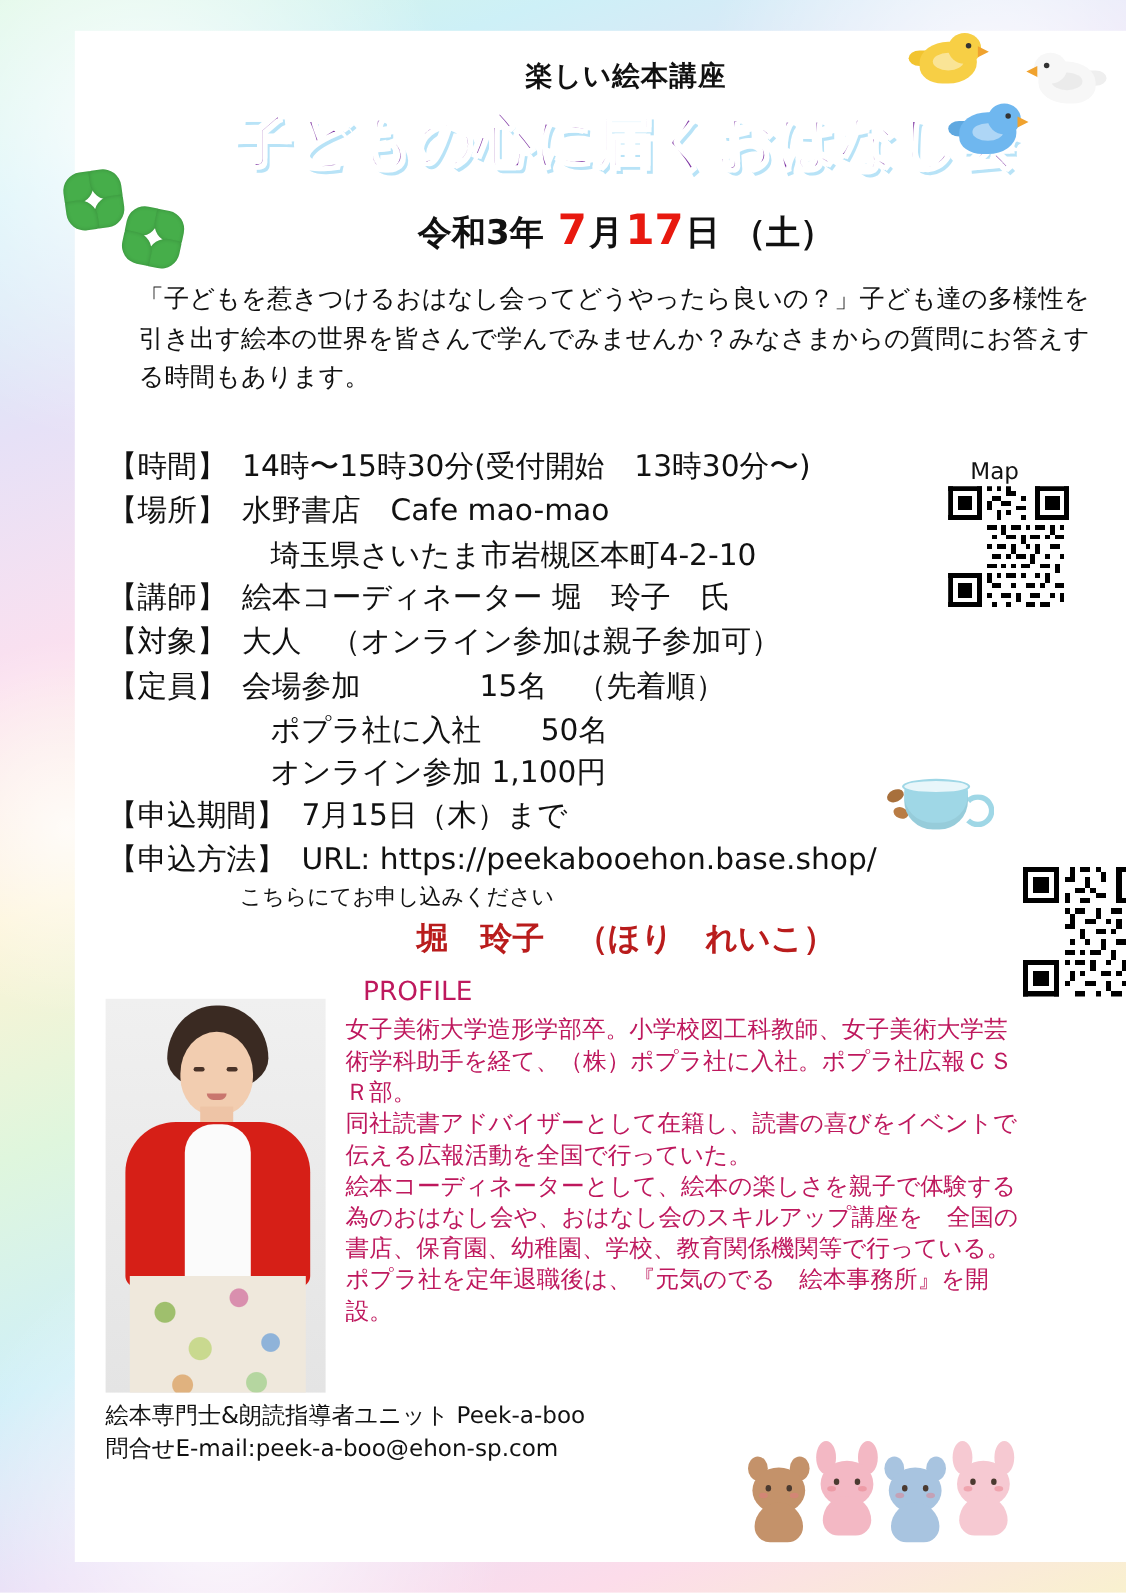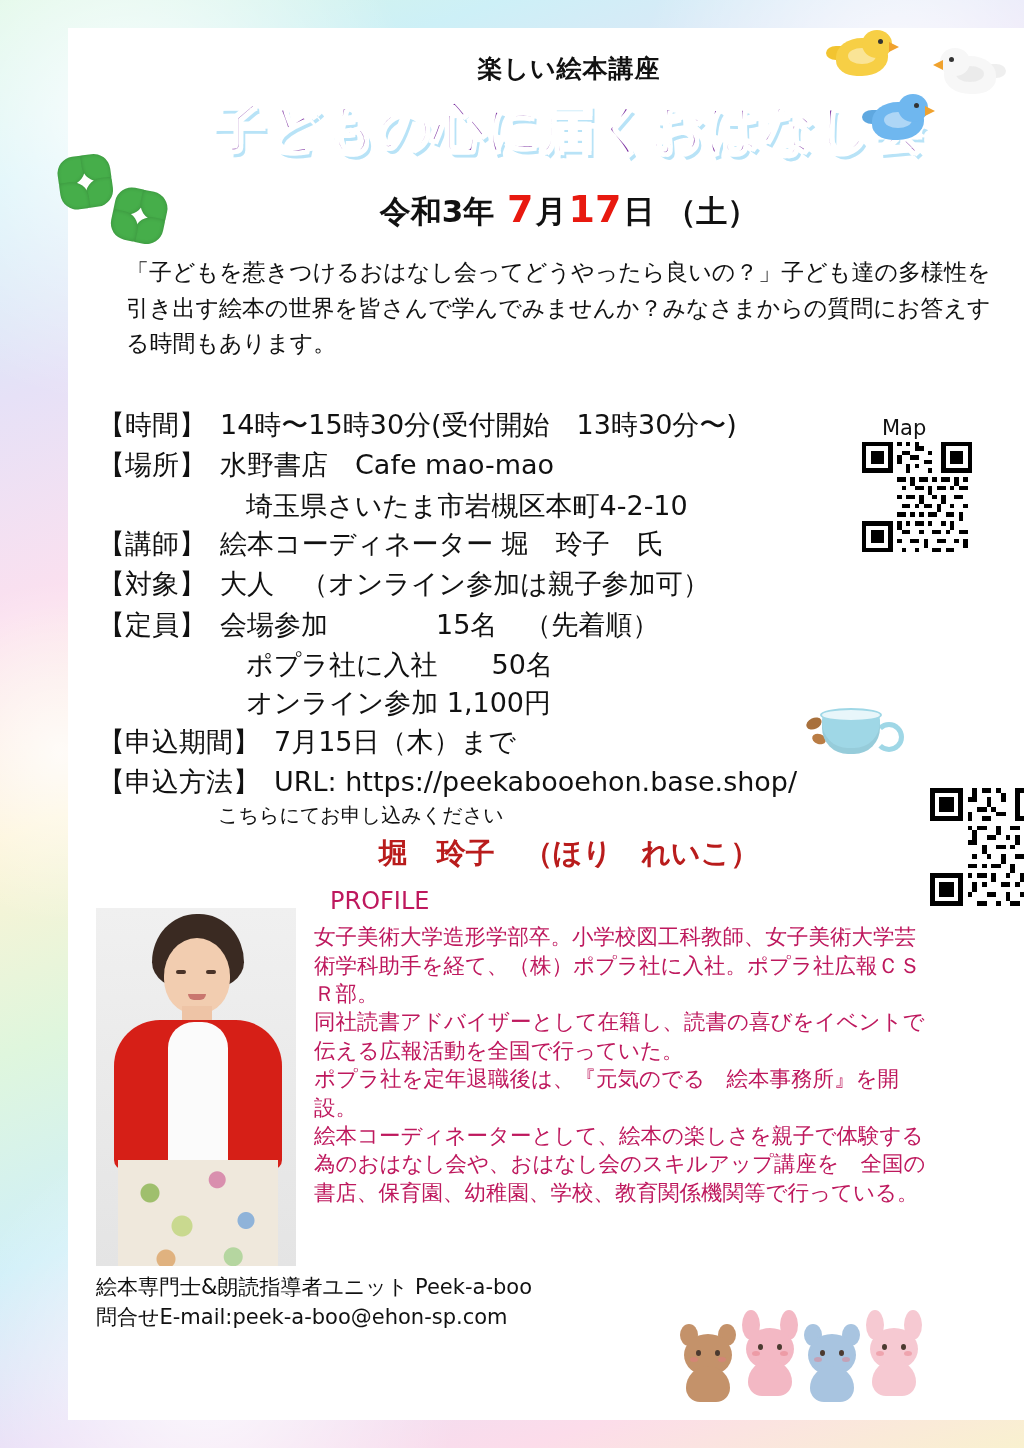--- a/index.html
+++ b/index.html
@@ -629,22 +629,22 @@
       <div class="mouth"></div>
       <div class="neck"></div>
       <div class="jacket"></div>
       <div class="shirt"></div>
       <div class="skirt"></div>
     </div>
     <div class="profile-text">
       <div class="pf-title">PROFILE</div>
       <p>女子美術大学造形学部卒。小学校図工科教師、女子美術大学芸術学科助手を経て、（株）ポプラ社に入社。ポプラ社広報ＣＳＲ部。</p>
       <p>同社読書アドバイザーとして在籍し、読書の喜びをイベントで伝える広報活動を全国で行っていた。</p>
+      <p>絵本コーディネーターとして、絵本の楽しさを親子で体験する為のおはなし会や、おはなし会のスキルアップ講座を　全国の書店、保育園、幼稚園、学校、教育関係機関等で行っている。</p>
       <p>ポプラ社を定年退職後は、『元気のでる　絵本事務所』を開設。</p>
-      <p>絵本コーディネーターとして、絵本の楽しさを親子で体験する為のおはなし会や、おはなし会のスキルアップ講座を　全国の書店、保育園、幼稚園、学校、教育関係機関等で行っている。</p>
     </div>
   </div>
 
   <div class="footer">
     <div>絵本専門士&amp;朗読指導者ユニット Peek-a-boo</div>
     <div>問合せE-mail:peek-a-boo@ehon-sp.com</div>
   </div>
 
   <div class="animal" style="left:610px; top:1296px;">
     <div class="ear-l brown"></div>

